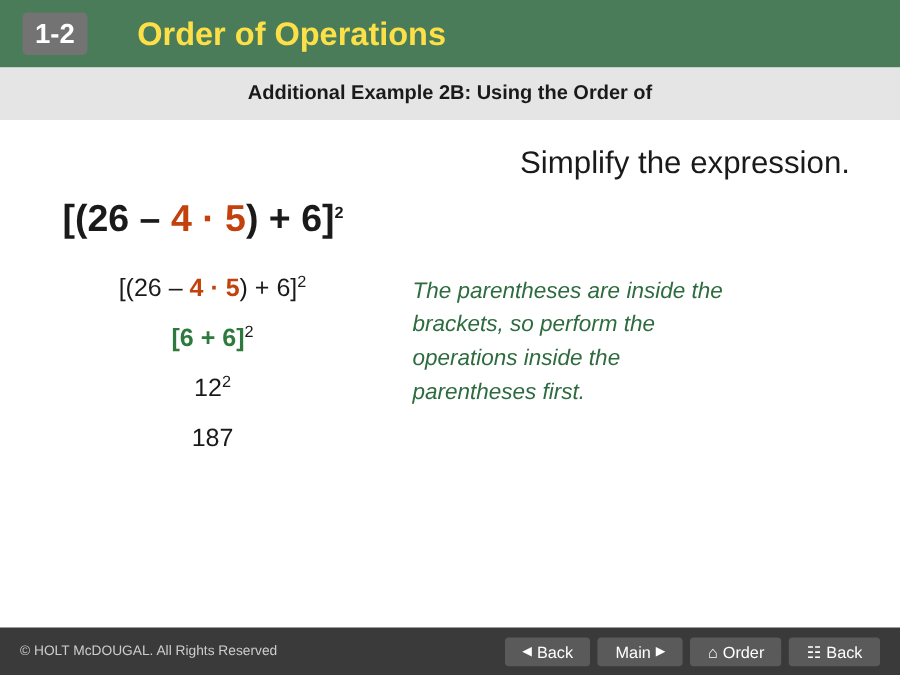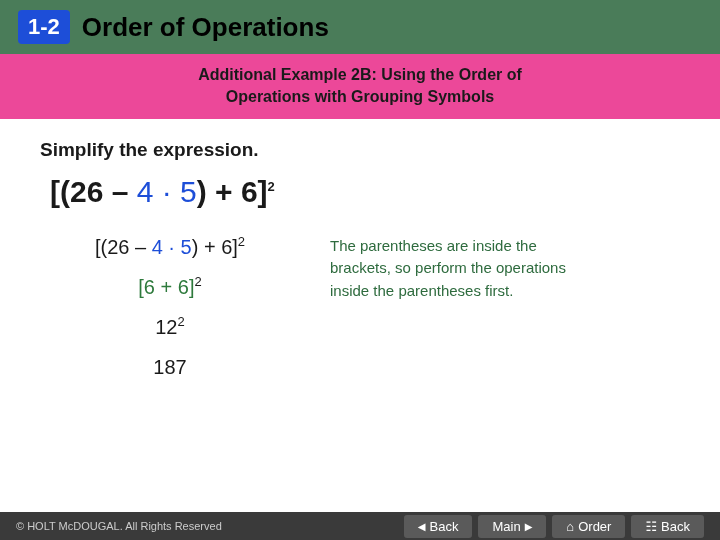--- a/index.html
+++ b/index.html
@@ -15,59 +15,61 @@
     
     .header {
       background: #4a7c59;
       padding: 10px 18px;
       display: flex;
       align-items: center;
       gap: 12px;
     }
 
     .header-badge {
-      background: #1d4ed8;
+      background: #737373;
       color: #fff;
       font-size: 22px;
       font-weight: bold;
       padding: 4px 10px;
       border-radius: 4px;
     }
 
     .header-title {
-      color: #000000;
+      color: #fde047;
       font-size: 26px;
       font-weight: bold;
+      margin-left: 28px;
     }
 
     
     .subtitle-box {
-      background: #ec4899;
+      background: #e5e5e5;
       text-align: center;
       padding: 10px 52px;
       margin: 0;
     }
 
     .subtitle-text {
       font-size: 16px;
       font-weight: bold;
       color: #1a1a1a;
       line-height: 1.4;
     }
 
     
     .content {
       padding: 20px 40px;
     }
 
     .simplify-label {
-      font-size: 19px;
-      font-weight: bold;
+      font-size: 25px;
+      font-weight: normal;
       color: #1a1a1a;
       margin-bottom: 14px;
+      text-align: right;
     }
 
     .main-expression {
       font-size: 30px;
       font-weight: bold;
       color: #1a1a1a;
       margin-bottom: 22px;
       margin-left: 10px;
     }
 
@@ -86,49 +88,50 @@
     }
 
     .step-line {
       font-size: 20px;
       color: #1a1a1a;
       line-height: 1.6;
       text-align: center;
     }
 
     .highlight-blue {
-      color: #1d4ed8;
-      font-weight: normal;
+      color: #c2410c;
+      font-weight: bold;
     }
 
     .highlight-green {
       color: #2e7a3c;
-      font-weight: normal;
+      font-weight: bold;
     }
 
     sup {
       font-size: 13px;
     }
 
     
     .note-box {
-      font-size: 15px;
+      font-size: 18px;
       color: #2e6b3e;
+      font-style: italic;
       line-height: 1.5;
       max-width: 260px;
       margin-top: 4px;
     }
 
     
     .footer {
       position: absolute;
       bottom: 0;
       left: 0;
       right: 0;
-      height: 28px;
+      height: 38px;
       background: #3a3a3a;
       display: flex;
       align-items: center;
       justify-content: space-between;
       padding: 0 16px;
     }
 
     .footer-copyright {
       color: #ccc;
       font-size: 11px;
@@ -160,21 +163,20 @@
 <body>
 
 <div class="header">
   <div class="header-badge">1-2</div>
   <div class="header-title">Order of Operations</div>
 </div>
 
 <div class="subtitle-box">
   <div class="subtitle-text">
     <span>Additional Example 2B: Using the Order of</span><br>
-    <span>Operations with Grouping Symbols</span>
   </div>
 </div>
 
 <div class="content">
 
   <div class="simplify-label">Simplify the expression.</div>
 
   <div class="main-expression">
     [(26 – <span class="highlight-blue">4 · 5</span>) + 6]<sup>2</sup>
   </div>

